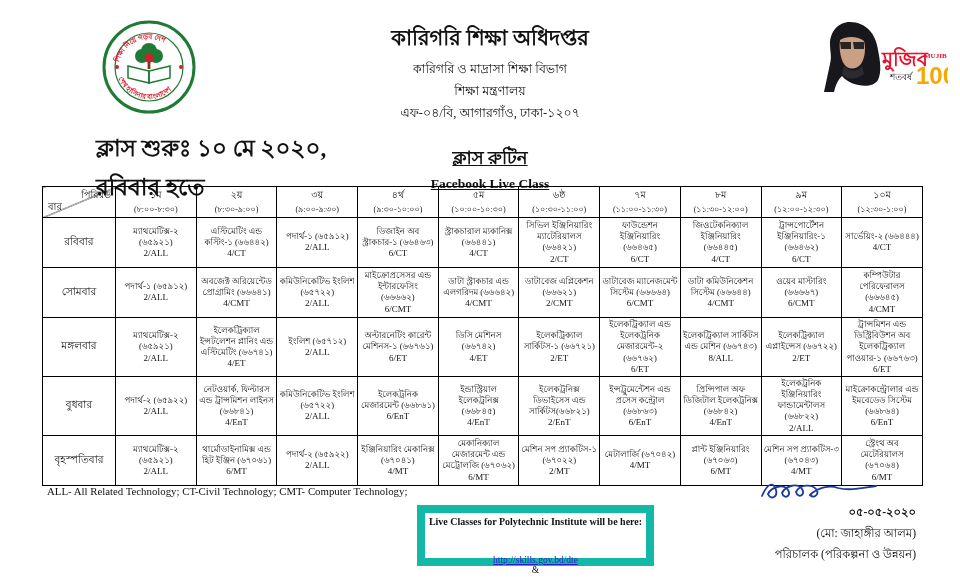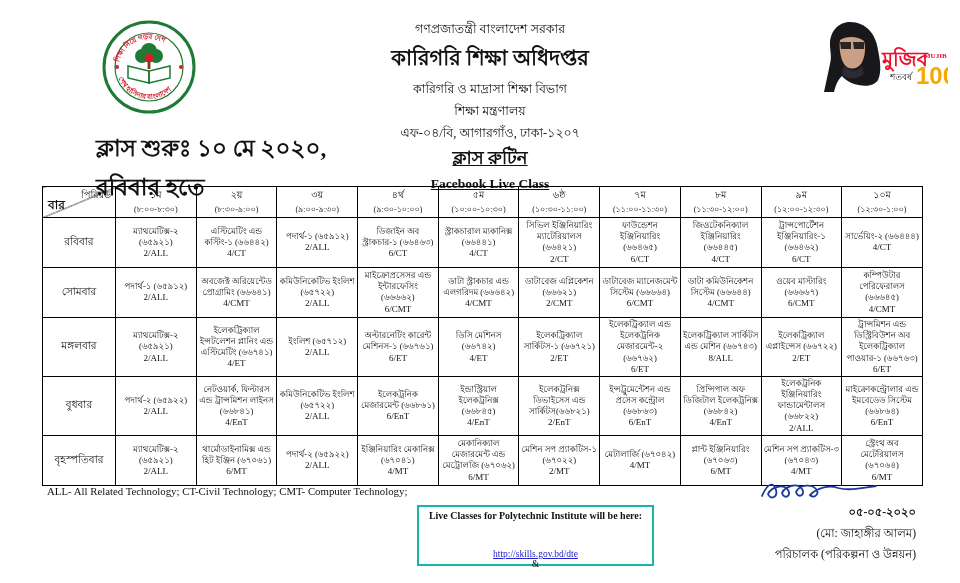--- a/index.html
+++ b/index.html
@@ -22,36 +22,36 @@
   .t-sub  { font-size:11px; font-weight:bold; margin-top:7px; }
   .t-fb   { font-size:13.5px; font-weight:bold; text-decoration:underline; margin-top:1px; }
   .start-note { position:absolute; left:96px; top:130px; width:260px; font-size:23px; font-weight:bold; }
 
   
   table.routine { position:absolute; left:42px; top:186px; width:880px; border-collapse:collapse; table-layout:fixed; }
   table.routine td, table.routine th { border:1px solid #000; vertical-align:middle; padding:1px 2px; }
   th.corner { position:relative; padding:0; height:29px;
     background:linear-gradient(to bottom right, transparent calc(50% - 0.6px), #000 50%, transparent calc(50% + 0.6px)); }
   .corner-period { position:absolute; top:1px; right:4px; font-size:9.5px; font-weight:normal; }
-  .corner-day { position:absolute; bottom:1px; left:5px; font-size:12px; font-weight:bold; }
+  .corner-day { position:absolute; bottom:1px; left:5px; font-size:10px; font-weight:normal; }
   th.period { font-weight:normal; text-align:center; }
   .p-name { font-size:9.5px; }
   .p-time { font-size:8px; }
   td.day { text-align:center; font-size:10.5px; }
   td.subject { text-align:center; }
   .subj { font-size:8.6px; line-height:1.3; }
   .grp  { font-size:9px; line-height:1.25; }
   tr.r0 td, tr.r1 td { height:50px; }
   tr.r2 td { height:56px; }
   tr.r3 td { height:57px; }
   tr.r4 td { height:50px; }
 
   
   .legend { position:absolute; left:47px; top:484px; font-size:10.8px; line-height:1.4; }
-  .live-box { position:absolute; left:417px; top:505px; width:237px; height:61px; border:2px solid #14b8a6; text-align:center; padding-top:3px; }
+  .live-box { position:absolute; left:417px; top:505px; width:237px; height:61px; border:8px solid #14b8a6; text-align:center; padding-top:3px; }
   .lb-head { font-size:10px; font-weight:bold; }
   .lb-link { font-size:9.5px; color:#2222cc; text-decoration:underline; display:block;margin-top:28px; }
   .lb-amp { font-size:9.5px; }
   .sign-block { position:absolute; left:721px; top:478px; width:195px; text-align:right; }
   .sig-svg { display:block; margin:0 auto; }
   .sg-date { font-size:11.5px; font-weight:bold; margin-top:0px; }
   .sg-name { font-size:11.5px; margin-top:2px; }
   .sg-desg { font-size:11.5px; margin-top:2px; }
 </style>
 </head>
@@ -82,21 +82,20 @@
       <circle cx="47" cy="38" r="4.5" fill="#d21f2c"></circle>
       <rect x="45.6" y="42" width="2.8" height="7" fill="#7a3b12"></rect>
 
       <path d="M47 63 L26 58 L26 46 L47 51 Z" fill="#fff" stroke="#1e7a34" stroke-width="1.5"></path>
       <path d="M47 63 L68 58 L68 46 L47 51 Z" fill="#fff" stroke="#1e7a34" stroke-width="1.5"></path>
       <line x1="47" y1="51" x2="47" y2="63" stroke="#1e7a34" stroke-width="1.5"></line>
     </svg>
   </div>
 
   <div class="header-text">
-    <div class="h-line1">গণপ্রজাতন্ত্রী বাংলাদেশ সরকার</div>
     <div class="h-line2">কারিগরি শিক্ষা অধিদপ্তর</div>
     <div class="h-line3">কারিগরি ও মাদ্রাসা শিক্ষা বিভাগ</div>
     <div class="h-line4">শিক্ষা মন্ত্রণালয়</div>
     <div class="h-line5">এফ-০৪/বি, আগারগাঁও, ঢাকা-১২০৭</div>
   </div>
 
   <div class="logo-right">
     <svg width="128" height="96" viewBox="0 0 128 96">
 
       <path d="M30 8 C18 8 10 18 10 30 C10 38 12 42 10 50 L4 78 L14 78 C16 70 18 66 22 62 C30 72 52 76 58 66 C62 58 60 46 58 36 C56 20 46 8 30 8 Z" fill="#17171c"></path>

